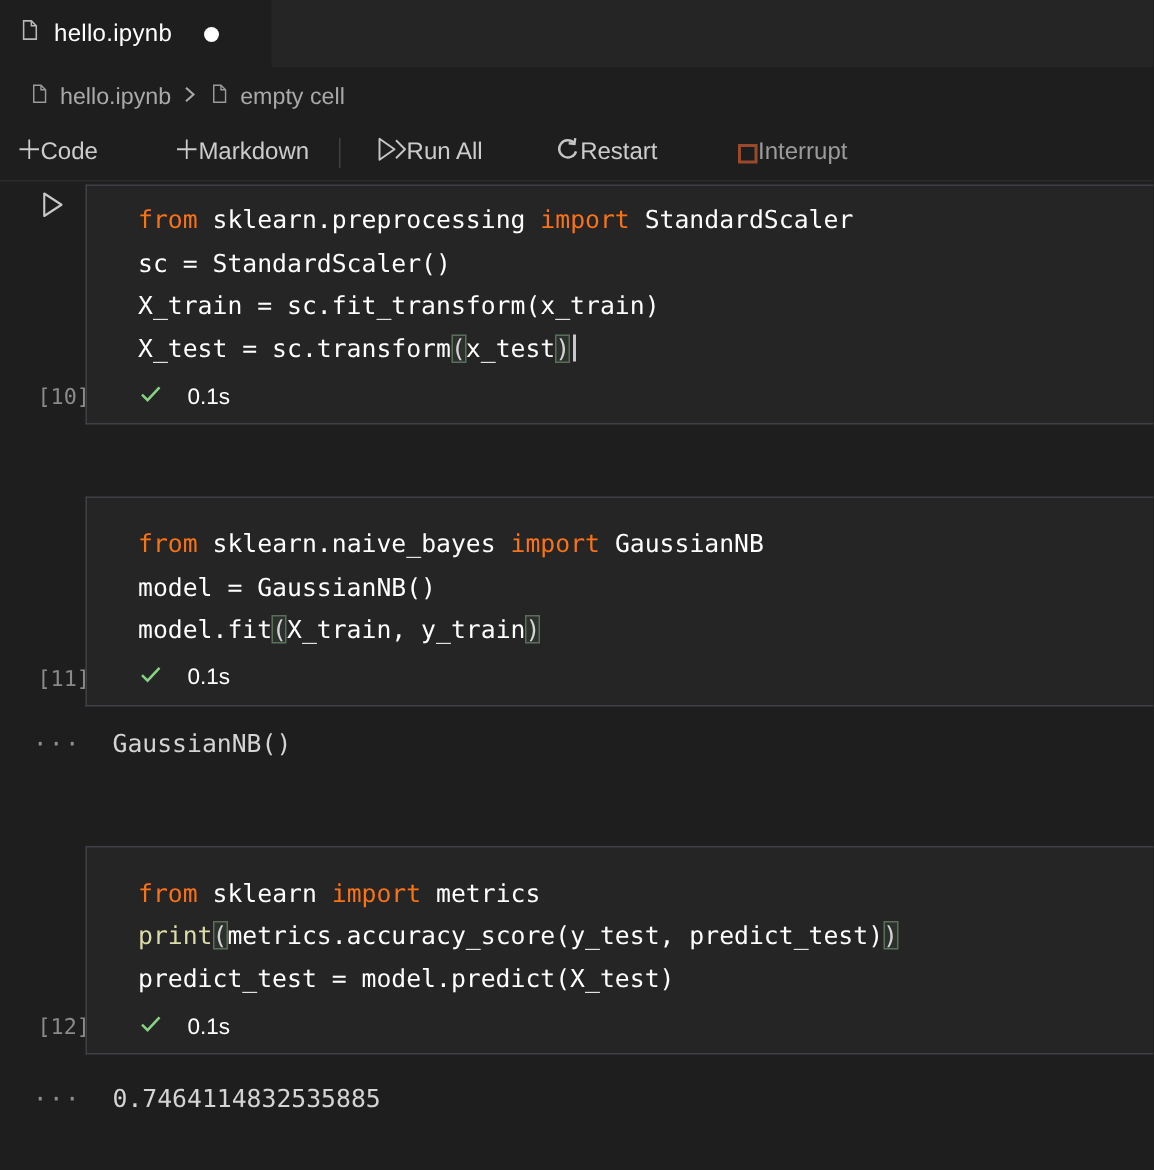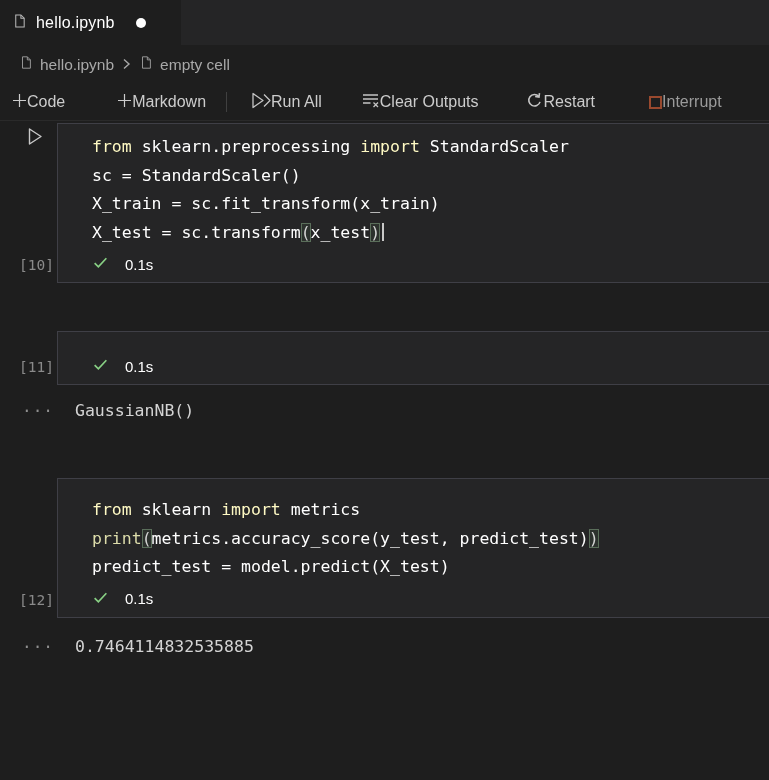--- a/index.html
+++ b/index.html
@@ -46,35 +46,35 @@
   .cell-box {
     margin-left:57px; background:#252526;
     border:1px solid #3f3f46; border-right:none;
     padding:9px 0 3px 34px;
   }
   .cellwrap.c2 .cell-box, .cellwrap.c3 .cell-box { padding-top:17px; }
   .code-line {
     font-family:"DejaVu Sans Mono", monospace;
     font-size:16.5px; line-height:28.5px; white-space:pre; color:#d4d4d4;
   }
-  .tok-kw { color:#fef9c3; }
+  .tok-kw { color:#f97316; }
   .tok-pl { color:#ffffff; }
   .tok-fn { color:#dcdcaa; }
   .tok-mt {
     color:#d4d4d4;
     outline:1px solid #5a6e5a; outline-offset:-1px;
     background:rgba(100,140,100,.12);
   }
   .tok-cur { display:inline-block; width:0; height:18px; border-left:2px solid #c8c8c8; margin-left:2px; vertical-align:-3px; }
   .statusbar {
     display:flex; align-items:center; height:30px; margin-top:2px; gap:16px;
     font-size:15px; color:#ffffff;
   }
   .exec-label {
-    position:absolute; left:0; bottom:10px; padding-left:19px;
+    position:absolute; left:0; bottom:10px; padding-left:25px;
     font-family:"DejaVu Sans Mono", monospace; font-size:14.5px; color:#8a8a8a;
   }
   .run-arrow { position:absolute; left:26px; top:3px; cursor:pointer; }
   .output-row {
     display:flex; align-items:center;
     font-family:"DejaVu Sans Mono", monospace; font-size:16.5px; color:#d4d4d4;
     height:28px;
   }
   .output-row.o2 { margin-top:11px; }
   .output-row.o3 { margin-top:15px; }
@@ -142,29 +142,20 @@
   </div>
   <div class="tb-sep"></div>
   <div class="tbtn tb-run">
     <span>
       <svg width="20" height="17" viewBox="0 0 20 17">
           <path d="M2 1.5v14L12 8.5z" fill="none" stroke="#c5c5c5" stroke-width="1.3" stroke-linejoin="round"></path>
           <path d="M13 2.5l6 6-6 6" fill="none" stroke="#c5c5c5" stroke-width="1.3" stroke-linejoin="round"></path>
         </svg>
     </span>
     <span>Run All</span>
-  </div>
-  <div class="tbtn tb-clear">
-    <span>
-      <svg width="18" height="16" viewBox="0 0 18 16">
-          <path d="M1 3h15M1 7h15M1 11h7.5" stroke="#c5c5c5" stroke-width="1.3"></path>
-          <path d="M11.5 10.5L16 15M16 10.5L11.5 15" stroke="#c5c5c5" stroke-width="1.3"></path>
-        </svg>
-    </span>
-    <span>Clear Outputs</span>
   </div>
   <div class="tbtn tb-restart">
     <span>
       <svg width="17" height="17" viewBox="0 0 16 16">
           <path d="M13.2 9.3A5.4 5.4 0 1 1 12 4.1" fill="none" stroke="#c5c5c5" stroke-width="1.5"></path>
           <path d="M12.7 1L12.2 4.7L8.6 4.2" fill="none" stroke="#c5c5c5" stroke-width="1.5"></path>
         </svg>
     </span>
     <span>Restart</span>
   </div>
@@ -197,20 +188,25 @@
             </svg>
         </span>
         <span>0.1s</span>
       </div>
     </div>
   </div>
 
   <div class="cellwrap c2">
     <div class="exec-label">[11]</div>
     <div class="cell-box">
+      <div class="code">
+          <div class="code-line"><span class="tok-kw">from</span><span class="tok-pl"> sklearn.naive_bayes </span><span class="tok-kw">import</span><span class="tok-pl"> GaussianNB</span></div>
+          <div class="code-line"><span class="tok-pl">model = GaussianNB()</span></div>
+          <div class="code-line"><span class="tok-pl">model.fit</span><span class="tok-mt">(</span><span class="tok-pl">X_train, y_train</span><span class="tok-mt">)</span></div>
+        </div>
       <div class="statusbar">
         <span>
           <svg width="17" height="17" viewBox="0 0 16 16">
               <path d="M2.5 8.5L6 12L13.5 4" fill="none" stroke="#89d185" stroke-width="1.6"></path>
             </svg>
         </span>
         <span>0.1s</span>
       </div>
     </div>
   </div>

